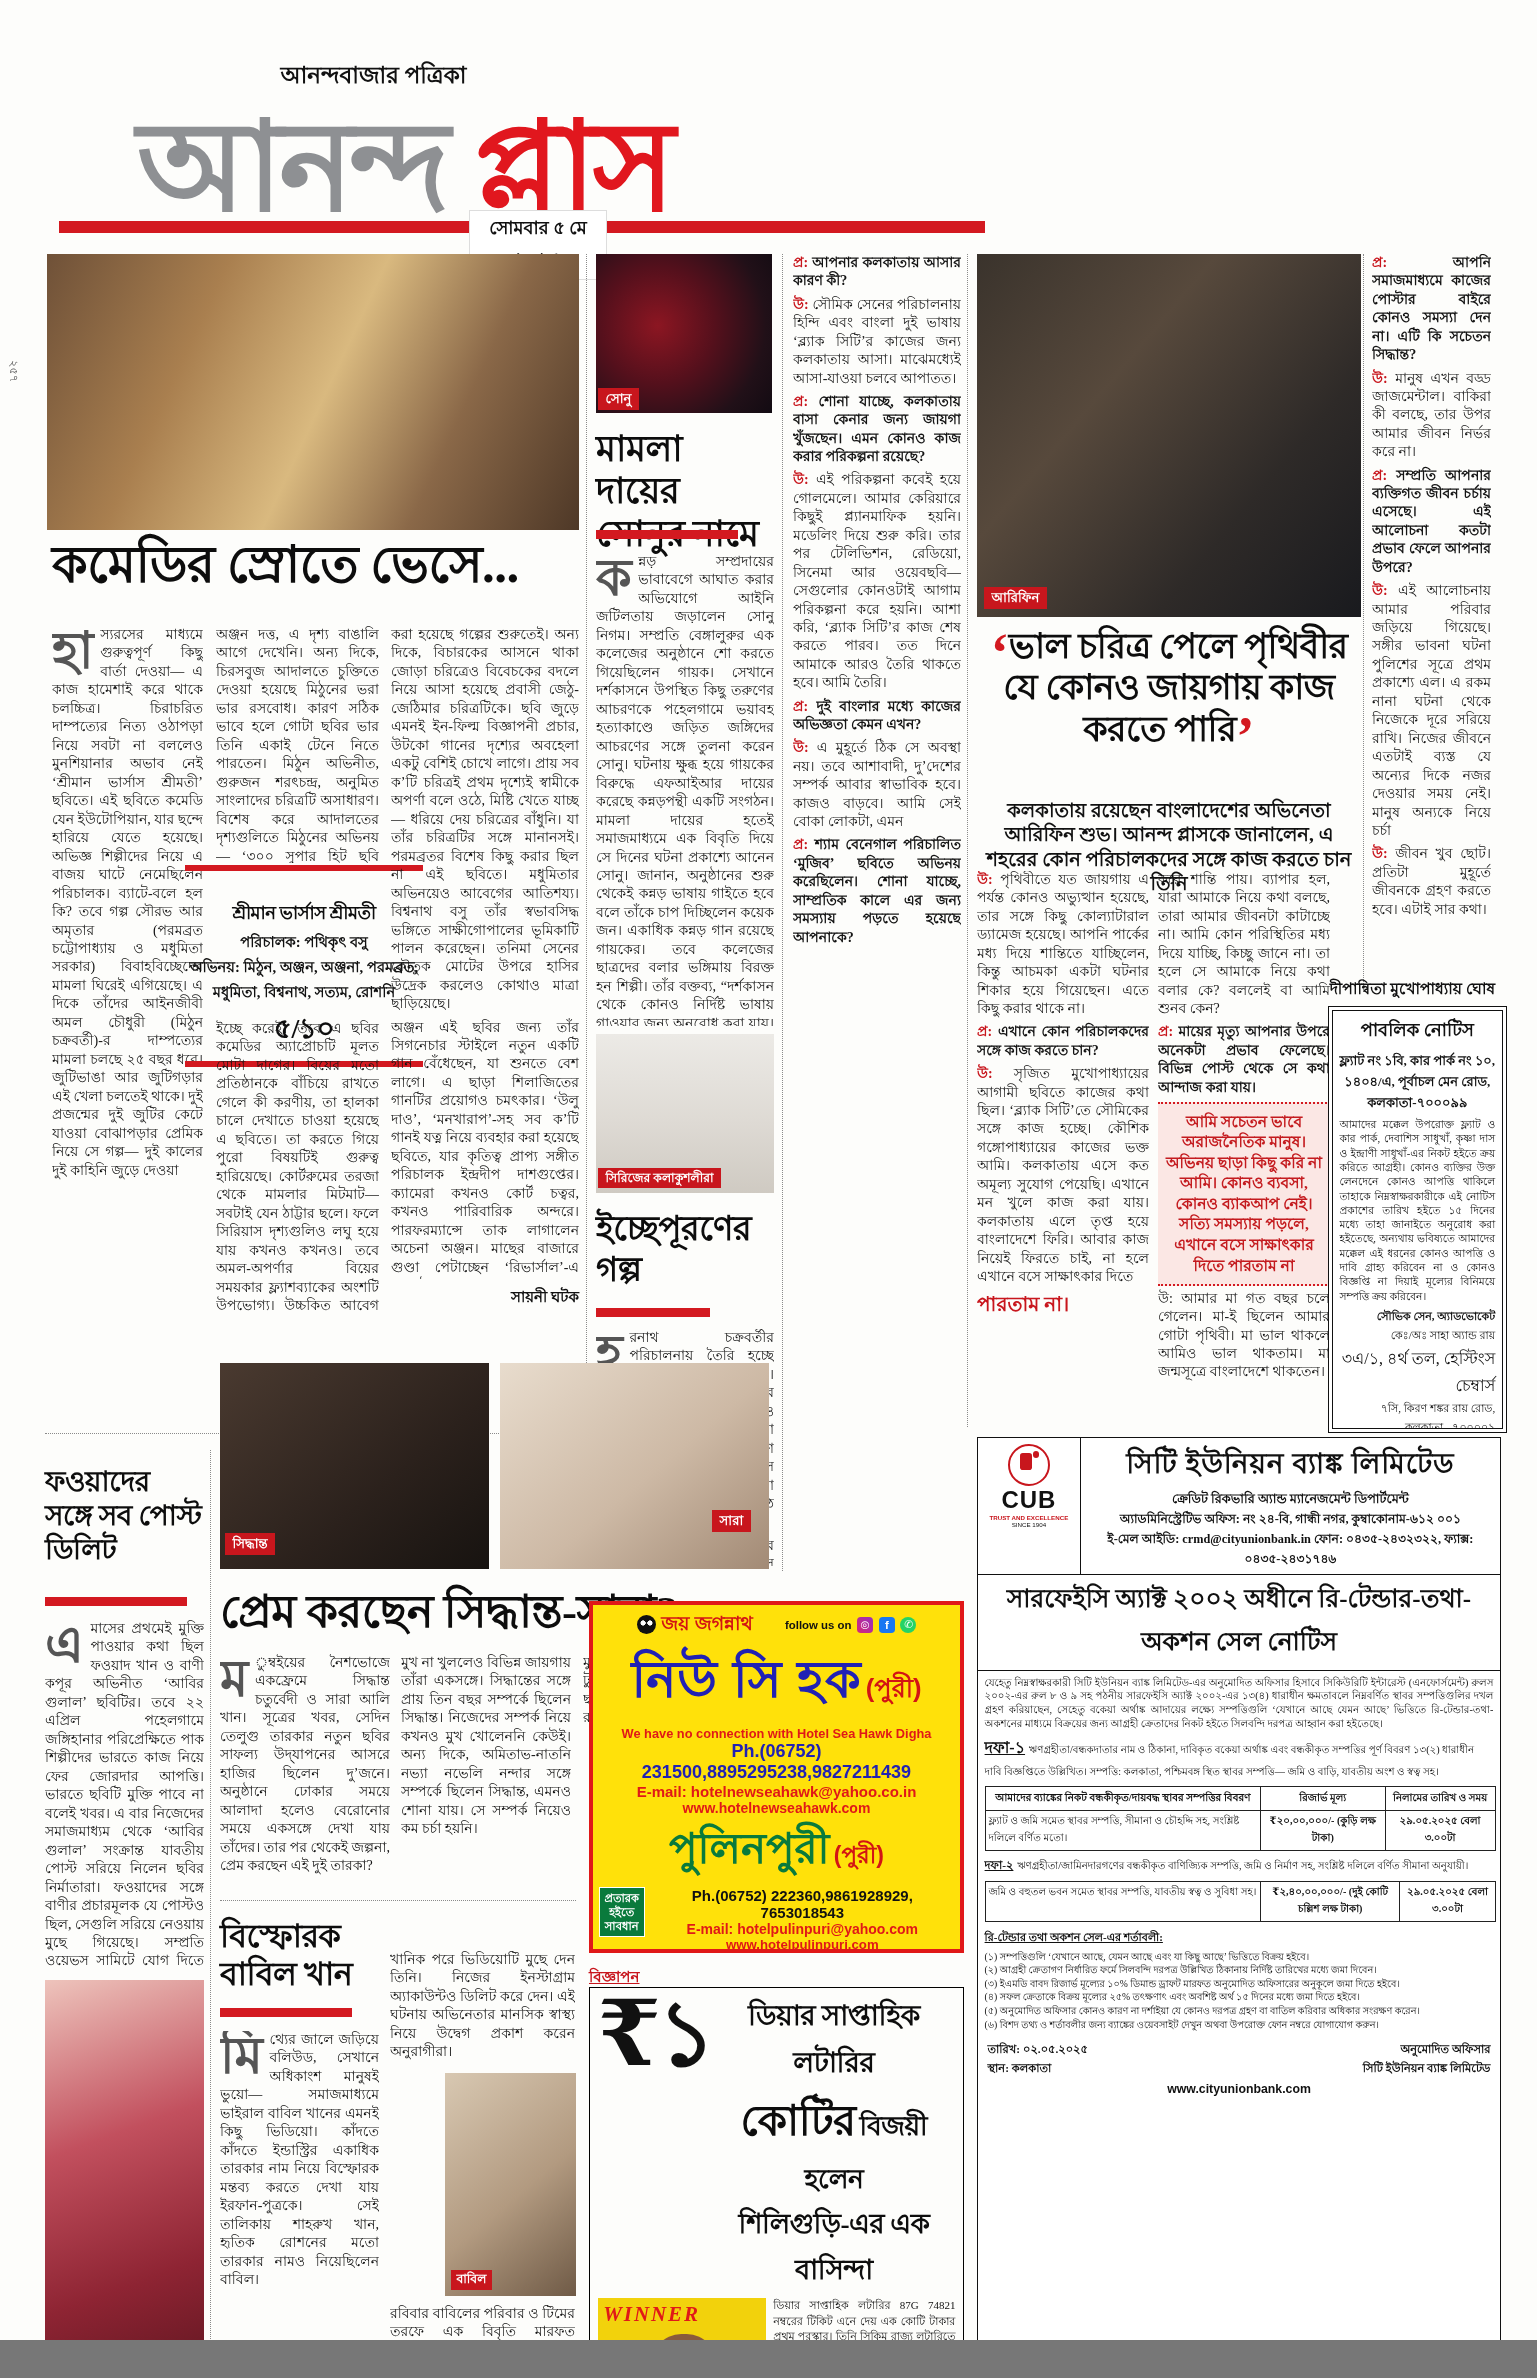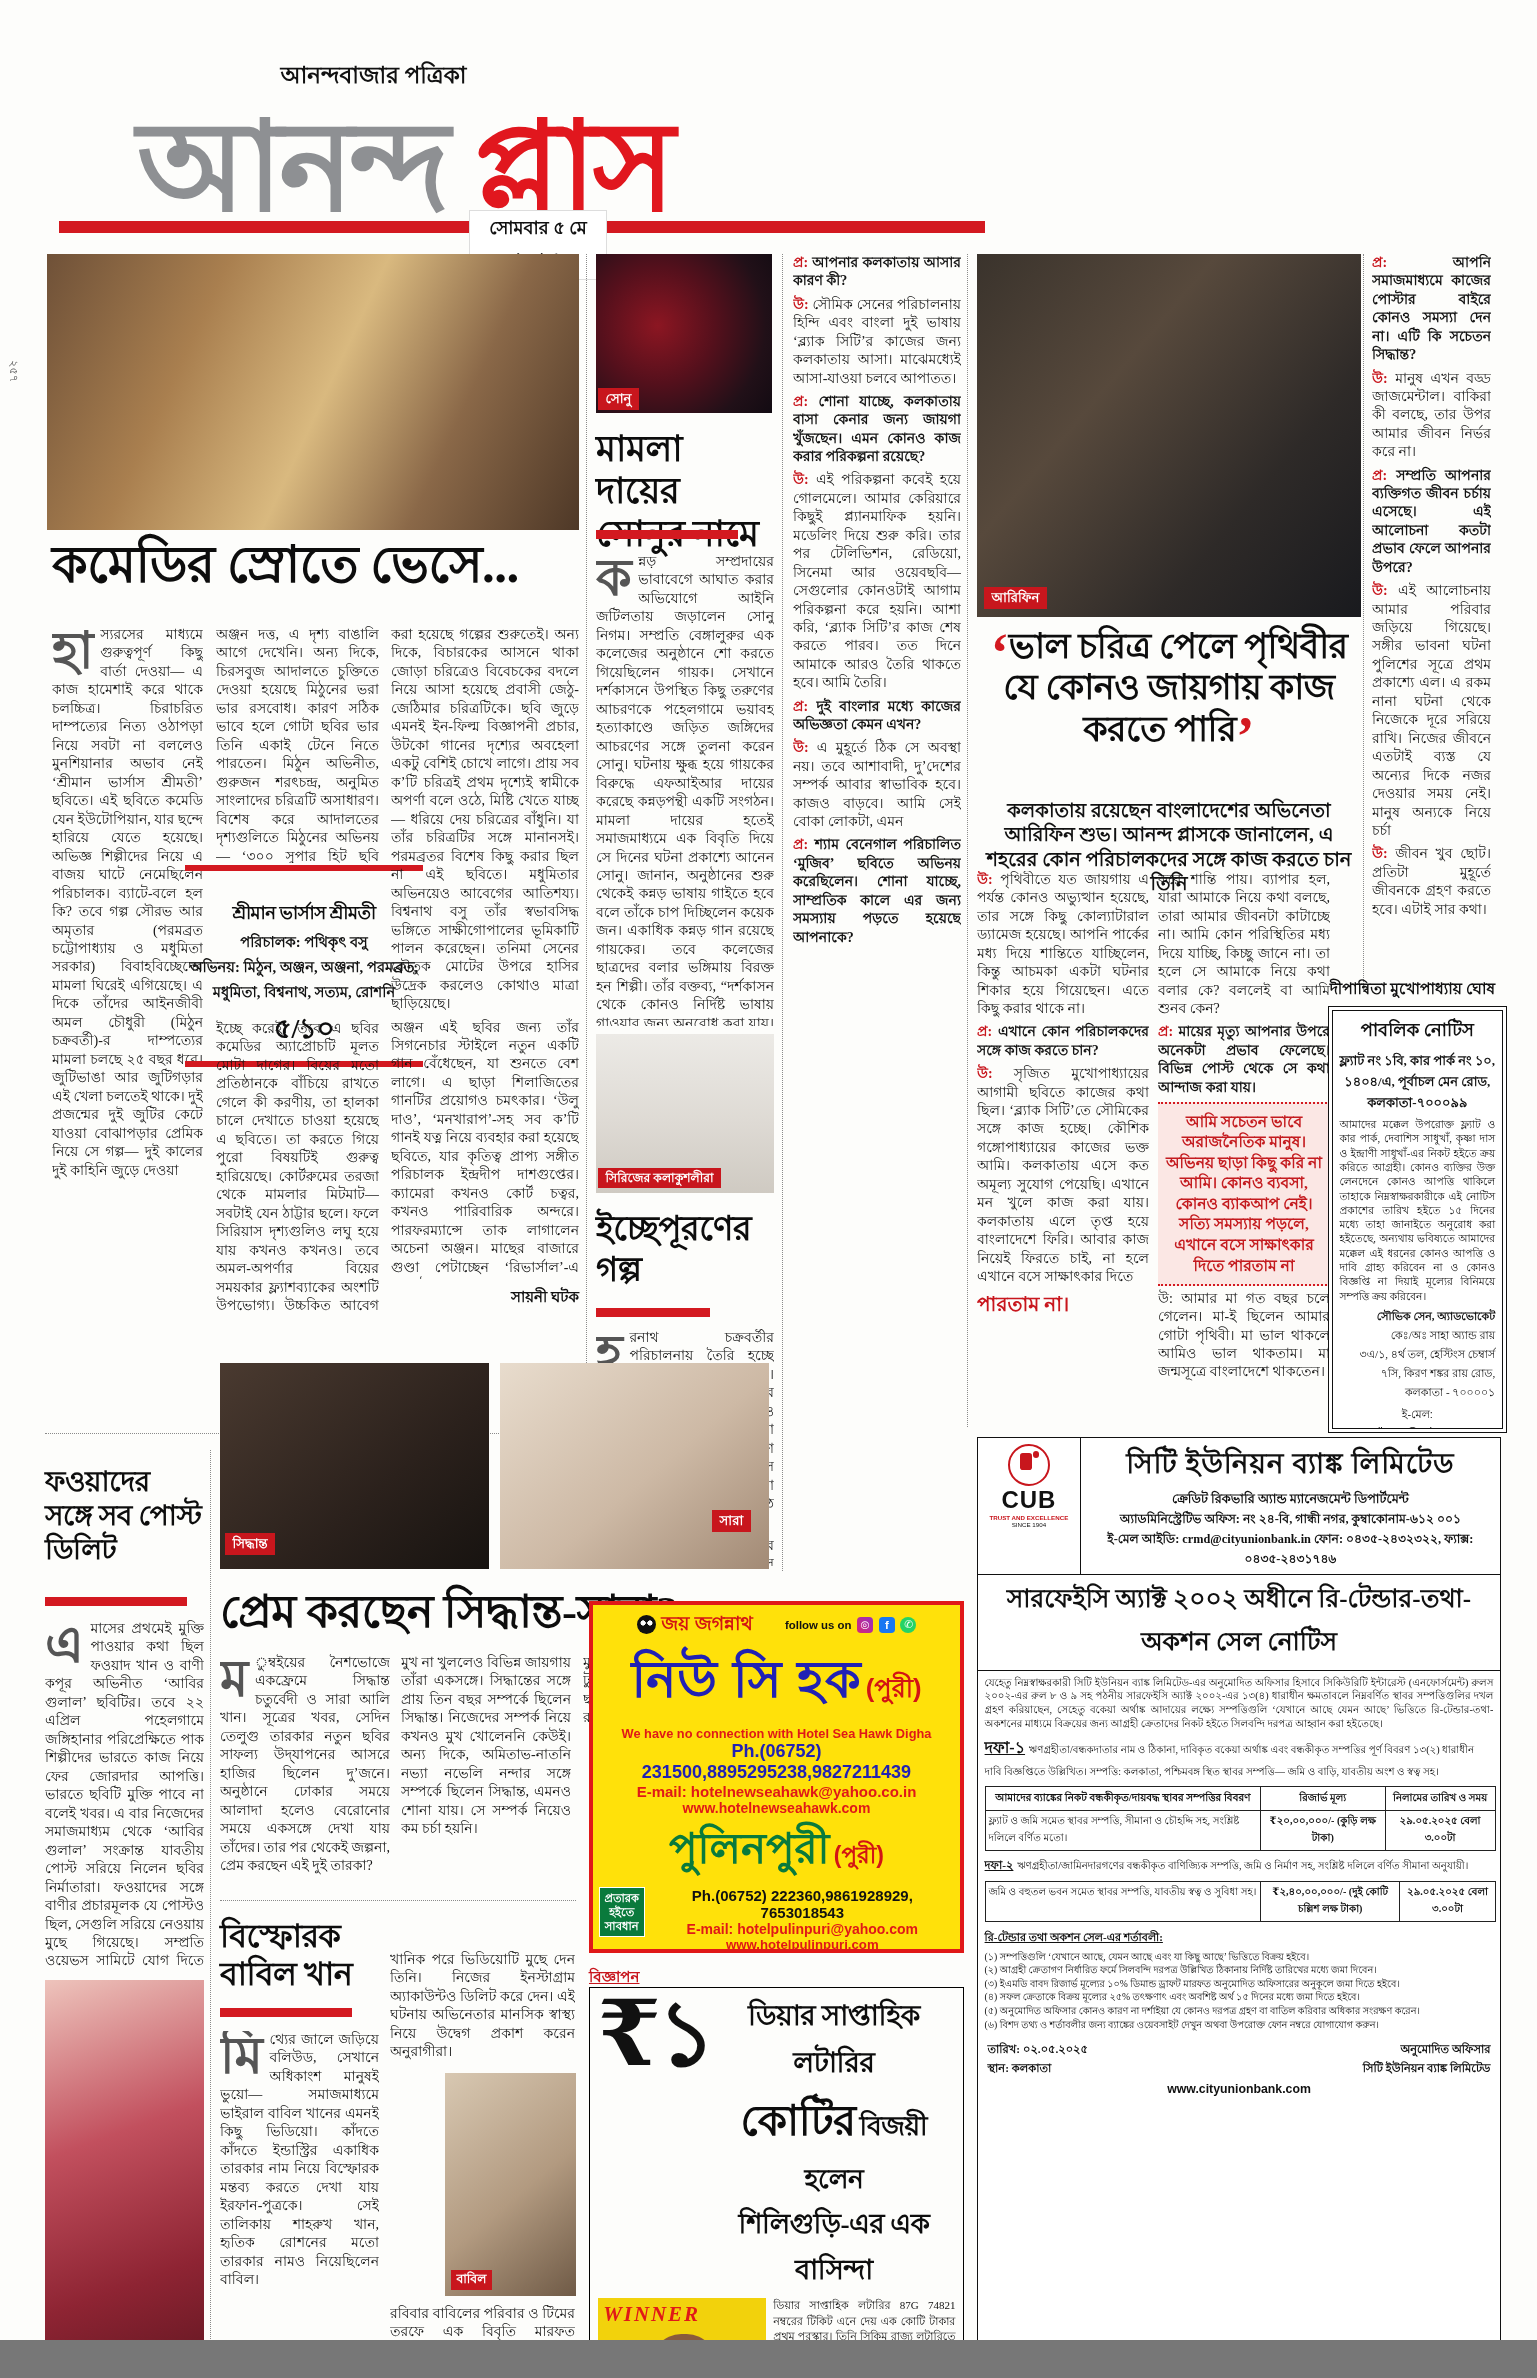--- a/index.html
+++ b/index.html
@@ -146,21 +146,21 @@
 
   <div class="abs" style="left:1328px;top:1006px;width:171px;height:419px;border:1.9px solid #111;padding:2.8px;background:#fff;">
     <div style="border:0.9px solid #111;height:100%;box-sizing:border-box;padding:5.7px 6.6px;overflow:hidden;">
       <div style="text-align:center;font-size:18px;font-weight:700;">পাবলিক নোটিস</div>
       <div style="text-align:center;font-size:13px;font-weight:700;margin-top:3.8px;">ফ্ল্যাট নং ১বি, কার পার্ক নং ১০,</div>
       <div style="text-align:center;font-size:13px;font-weight:700;">১৪০৪/এ, পূর্বাচল মেন রোড,</div>
       <div style="text-align:center;font-size:13px;font-weight:700;">কলকাতা-৭০০০৯৯</div>
       <div style="font-size:10.6px;text-align:justify;line-height:1.35;margin-top:3.8px;">আমাদের মক্কেল উপরোক্ত ফ্ল্যাট ও কার পার্ক, দেবাশিস সাধুখাঁ, কৃষ্ণা দাস ও ইন্দ্রাণী সাধুখাঁ-এর নিকট হইতে ক্রয় করিতে আগ্রহী। কোনও ব্যক্তির উক্ত লেনদেনে কোনও আপত্তি থাকিলে তাহাকে নিম্নস্বাক্ষরকারীকে এই নোটিস প্রকাশের তারিখ হইতে ১৫ দিনের মধ্যে তাহা জানাইতে অনুরোধ করা হইতেছে, অন্যথায় ভবিষ্যতে আমাদের মক্কেল এই ধরনের কোনও আপত্তি ও দাবি গ্রাহ্য করিবেন না ও কোনও বিজ্ঞপ্তি না দিয়াই মূল্যের বিনিময়ে সম্পত্তি ক্রয় করিবেন।</div>
       <div style="text-align:right;font-size:11px;font-weight:700;margin-top:3.8px;">সৌভিক সেন, অ্যাডভোকেট</div>
       <div style="text-align:right;font-size:11px;">কেঃ/অঃ সাহা অ্যান্ড রায়</div>
-      <div style="text-align:right;font-size:11px;">৩এ/১, ৪র্থ তল, হেস্টিংস চেম্বার্স</div>
+      <div style="text-align:right;font-size:16px;">৩এ/১, ৪র্থ তল, হেস্টিংস চেম্বার্স</div>
       <div style="text-align:right;font-size:11px;">৭সি, কিরণ শঙ্কর রায় রোড,</div>
       <div style="text-align:right;font-size:11px;">কলকাতা - ৭০০০০১</div>
       <div style="text-align:center;font-size:11px;margin-top:2.8px;" class="sans">ই-মেল: souvik.sen@saharay.com</div>
     </div>
   </div>
 
   <div class="doth" style="left:45px;top:1433px;width:536px;"></div>
   <div class="dotv" style="left:210px;top:1450px;height:921px;"></div>
 
   <div class="abs hl" style="left:45px;top:1465px;width:161px;font-size:28px;line-height:1.22;">

